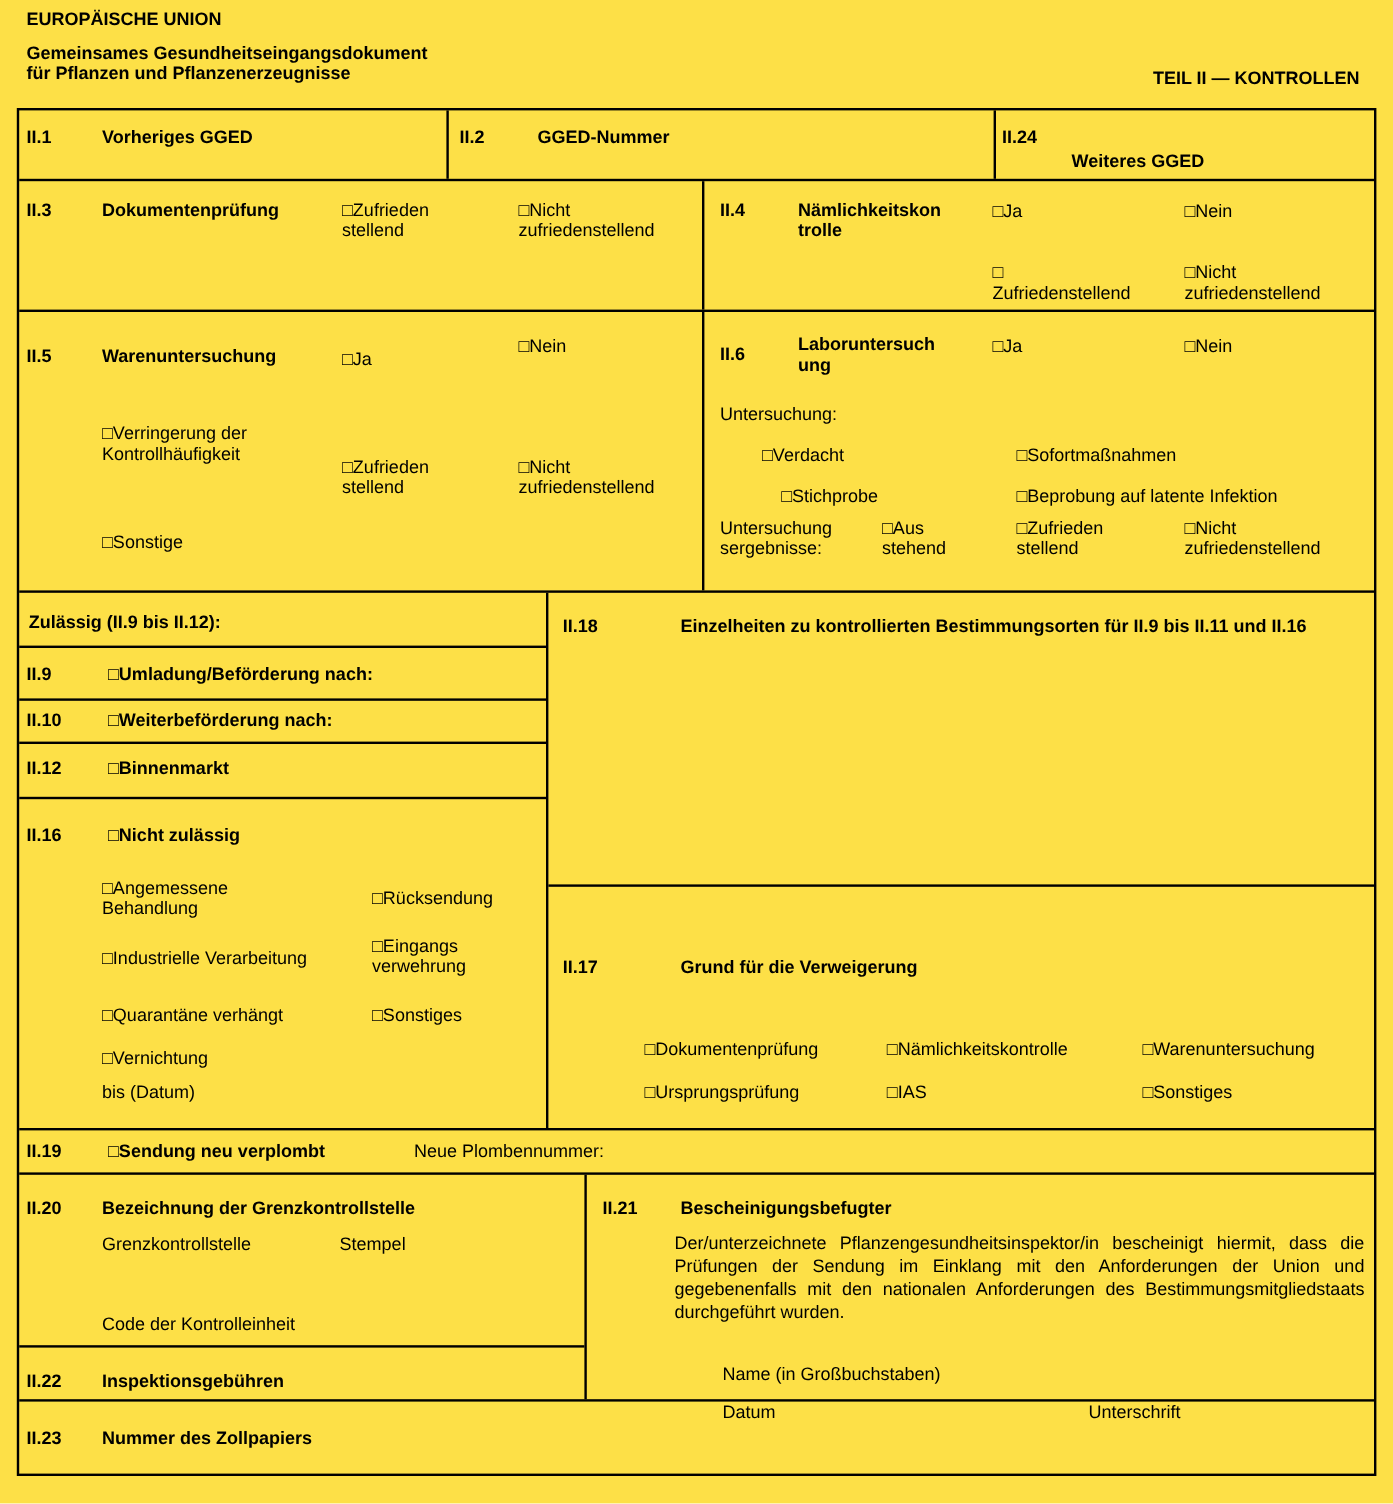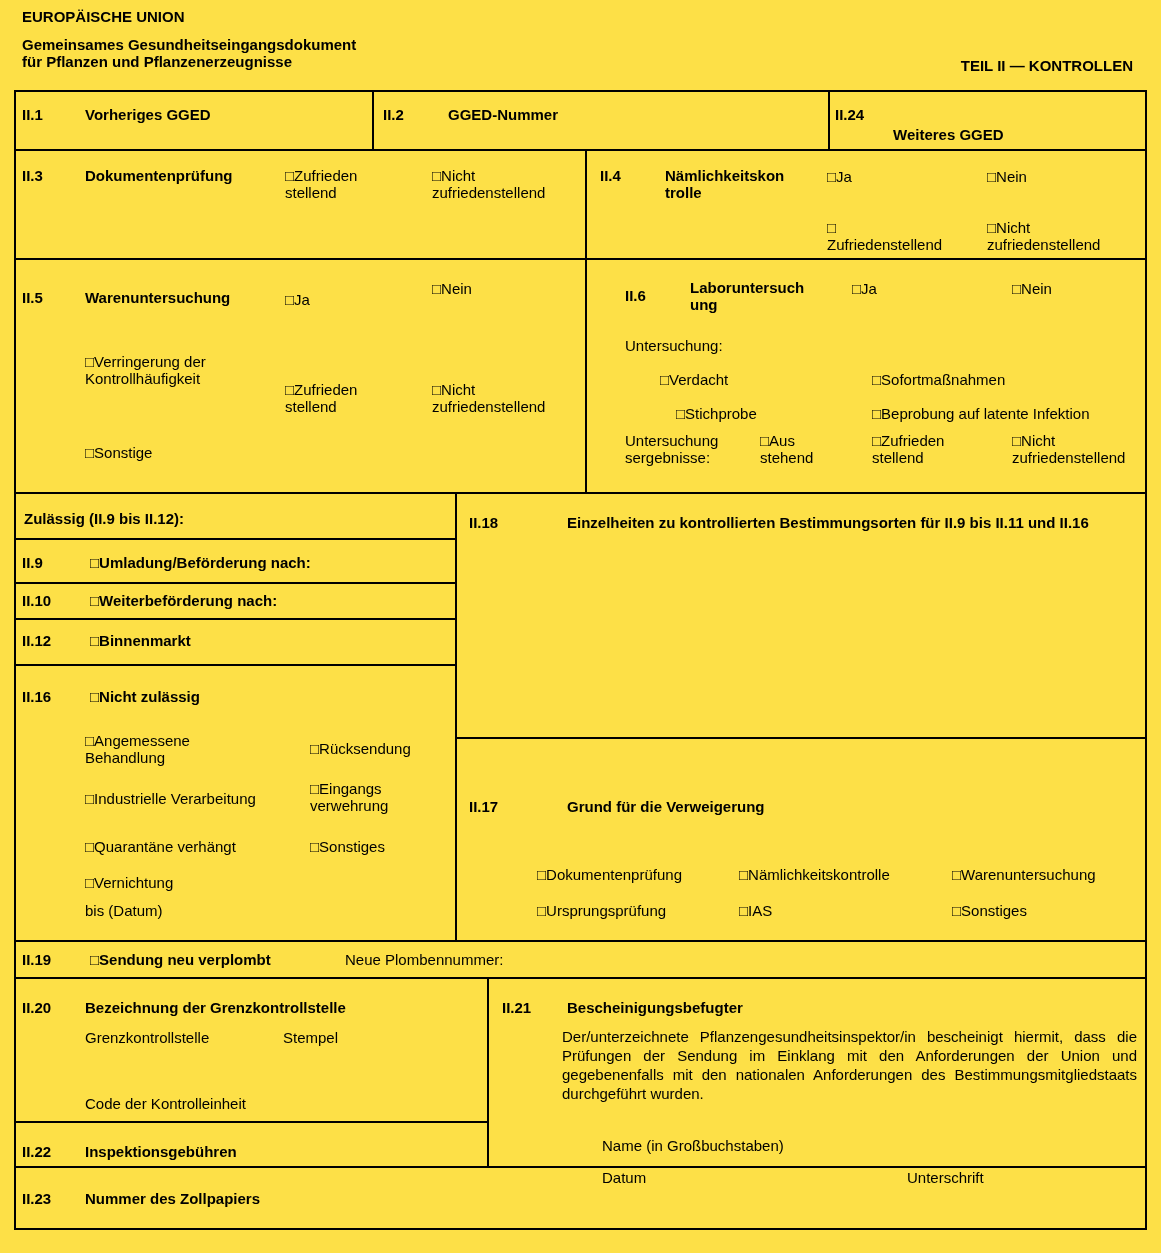--- a/index.html
+++ b/index.html
@@ -20,21 +20,21 @@
     border:2px solid #000;box-sizing:border-box;
     display:flex;flex-direction:column;
   }
   .band{box-sizing:border-box;display:flex;flex-direction:row;}
   .bb{border-bottom:2px solid #000;}
   .br{border-right:2px solid #000;}
   .cell{box-sizing:border-box;position:relative;}
   .col{box-sizing:border-box;display:flex;flex-direction:column;}
   .bandA{height:60px;}
   .bandB{height:110px;}
-  .bandC{height:236px;gap:25px;}
+  .bandC{height:236px;}
   .bandD{height:453px;}
   .bandE{height:37px;position:relative;padding-left:36px;}
   .bandF{height:191px;}
   .bandG{height:61px;position:relative;}
   .cA1{width:358px;}
   .cA2{width:456px;}
   .cA3{flex:1;}
   .cLeftB{width:571px;}
   .cRight{flex:1;}
   .colD1{width:441px;}

